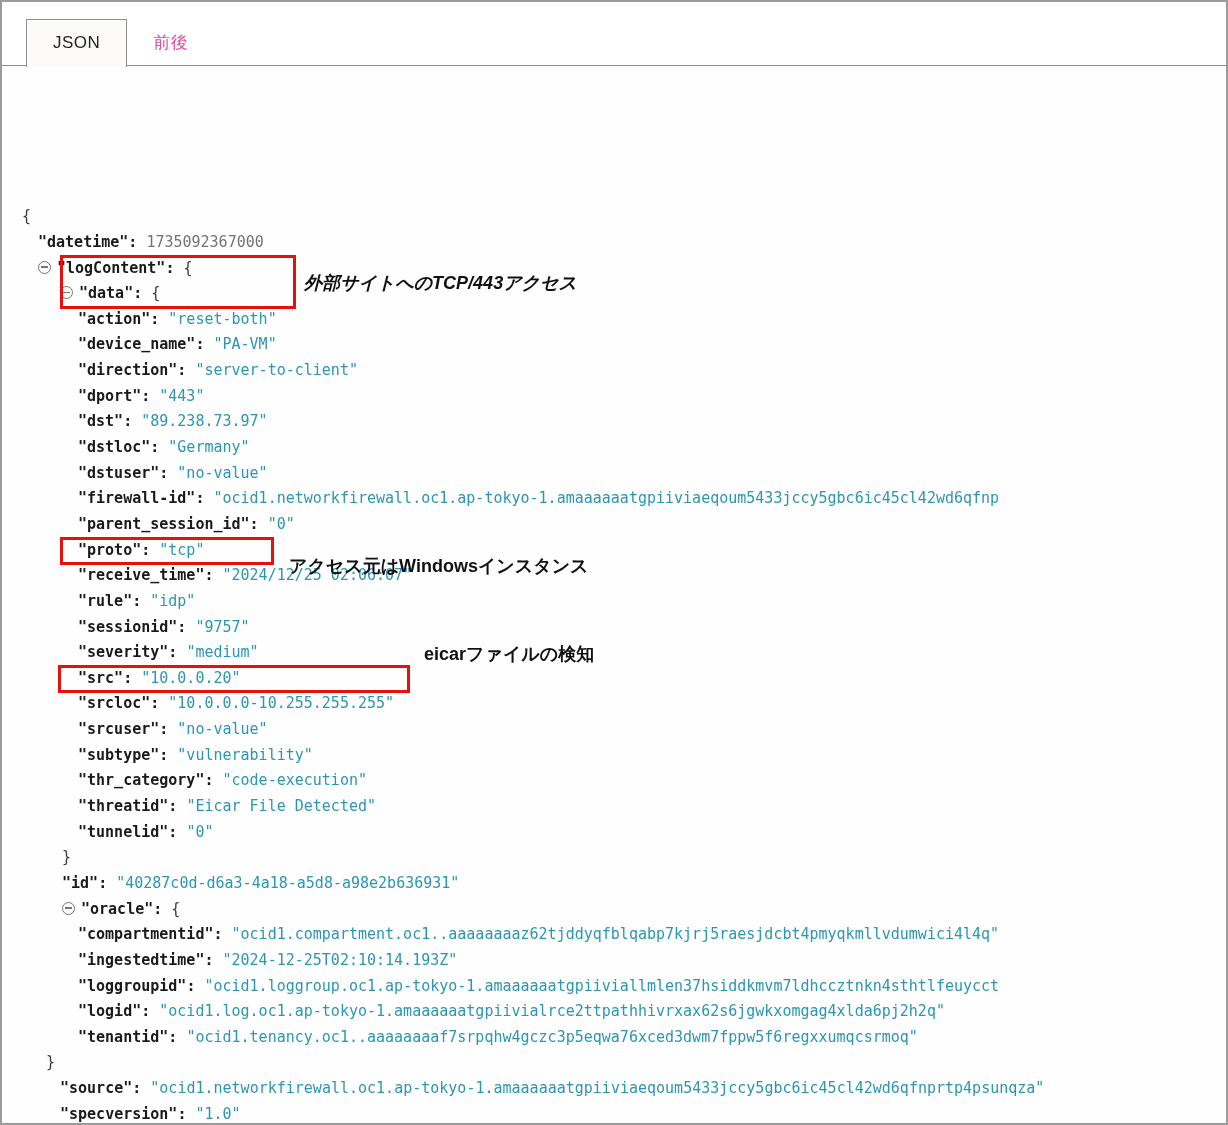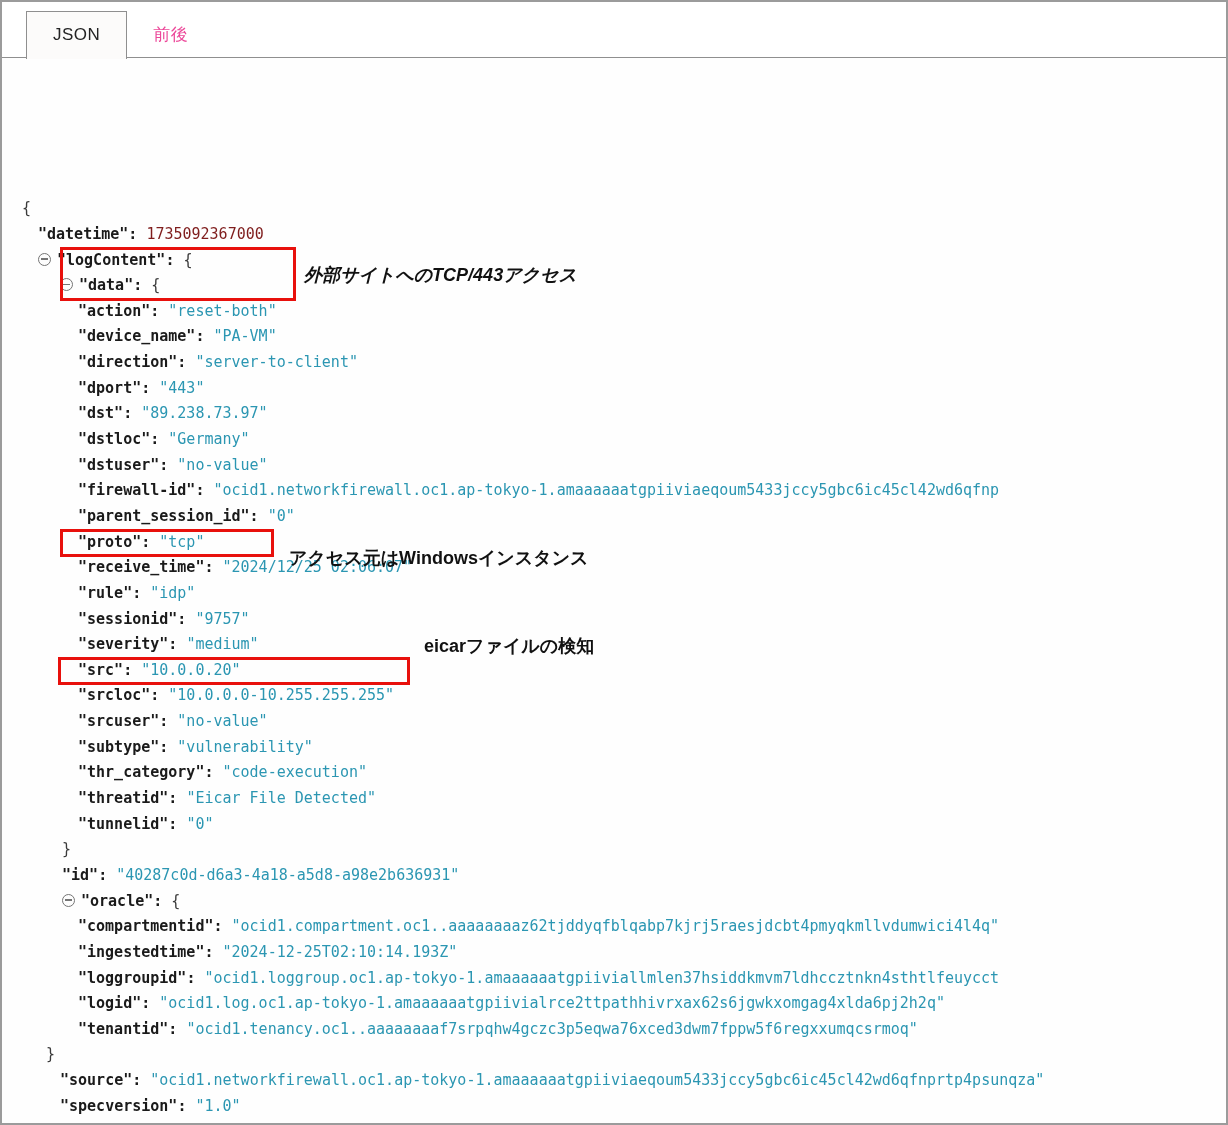--- a/index.html
+++ b/index.html
@@ -6,21 +6,21 @@
   html,body { background:#ffffff; }
   body { width:1228px; height:1125px; font-family:"Liberation Sans", sans-serif; }
 
   .panel {
     position:relative; width:1228px; height:1125px;
     border:2px solid #9b9b9b; background:#ffffff; overflow:hidden;
   }
 
   
   .tabbar {
-    position:relative; height:56px; padding-left:24px; background:#ffffff;
+    position:relative; height:64px; padding-left:24px; background:#ffffff;
     display:flex; align-items:flex-end;
   }
   .tabbar::after {            
     content:""; position:absolute; left:0; right:0; bottom:0; height:1px; background:#8f8f8f;
   }
   .tab {
     position:relative; z-index:2; height:48px; padding:0 26px;
     display:flex; align-items:center; justify-content:center;
     font-size:17px; color:#ec4899; cursor:pointer; letter-spacing:0.5px;
   }
@@ -34,21 +34,21 @@
     position:relative; padding-top:10px; background:#fefefe;
     font-family:"DejaVu Sans Mono","Liberation Mono", monospace;
     font-size:15px; line-height:25.65px; white-space:pre; overflow:hidden;
     height:1065px;
   }
   .jline { height:25.65px; }
   .jline span { vertical-align:top; }
   .k { color:#1a1a1a; font-weight:bold; }      
   .p { color:#1a1a1a; font-weight:bold; }      
   .s { color:#2b96b2; }                        
-  .n { color:#7f1d1d; }                        
+  .n { color:#737373; }                        
   .b { color:#3a3a3a; }                        
 
   .tgl {
     display:inline-block; width:13px; height:13px; border:1.5px solid #757575;
     border-radius:50%; position:relative; margin-right:6px; margin-top:5px;
     background:#fdfdfd; cursor:pointer;
   }
   .tgl::after {
     content:""; position:absolute; left:2px; right:2px; top:50%; margin-top:-1px;
     height:1.6px; background:#757575;

